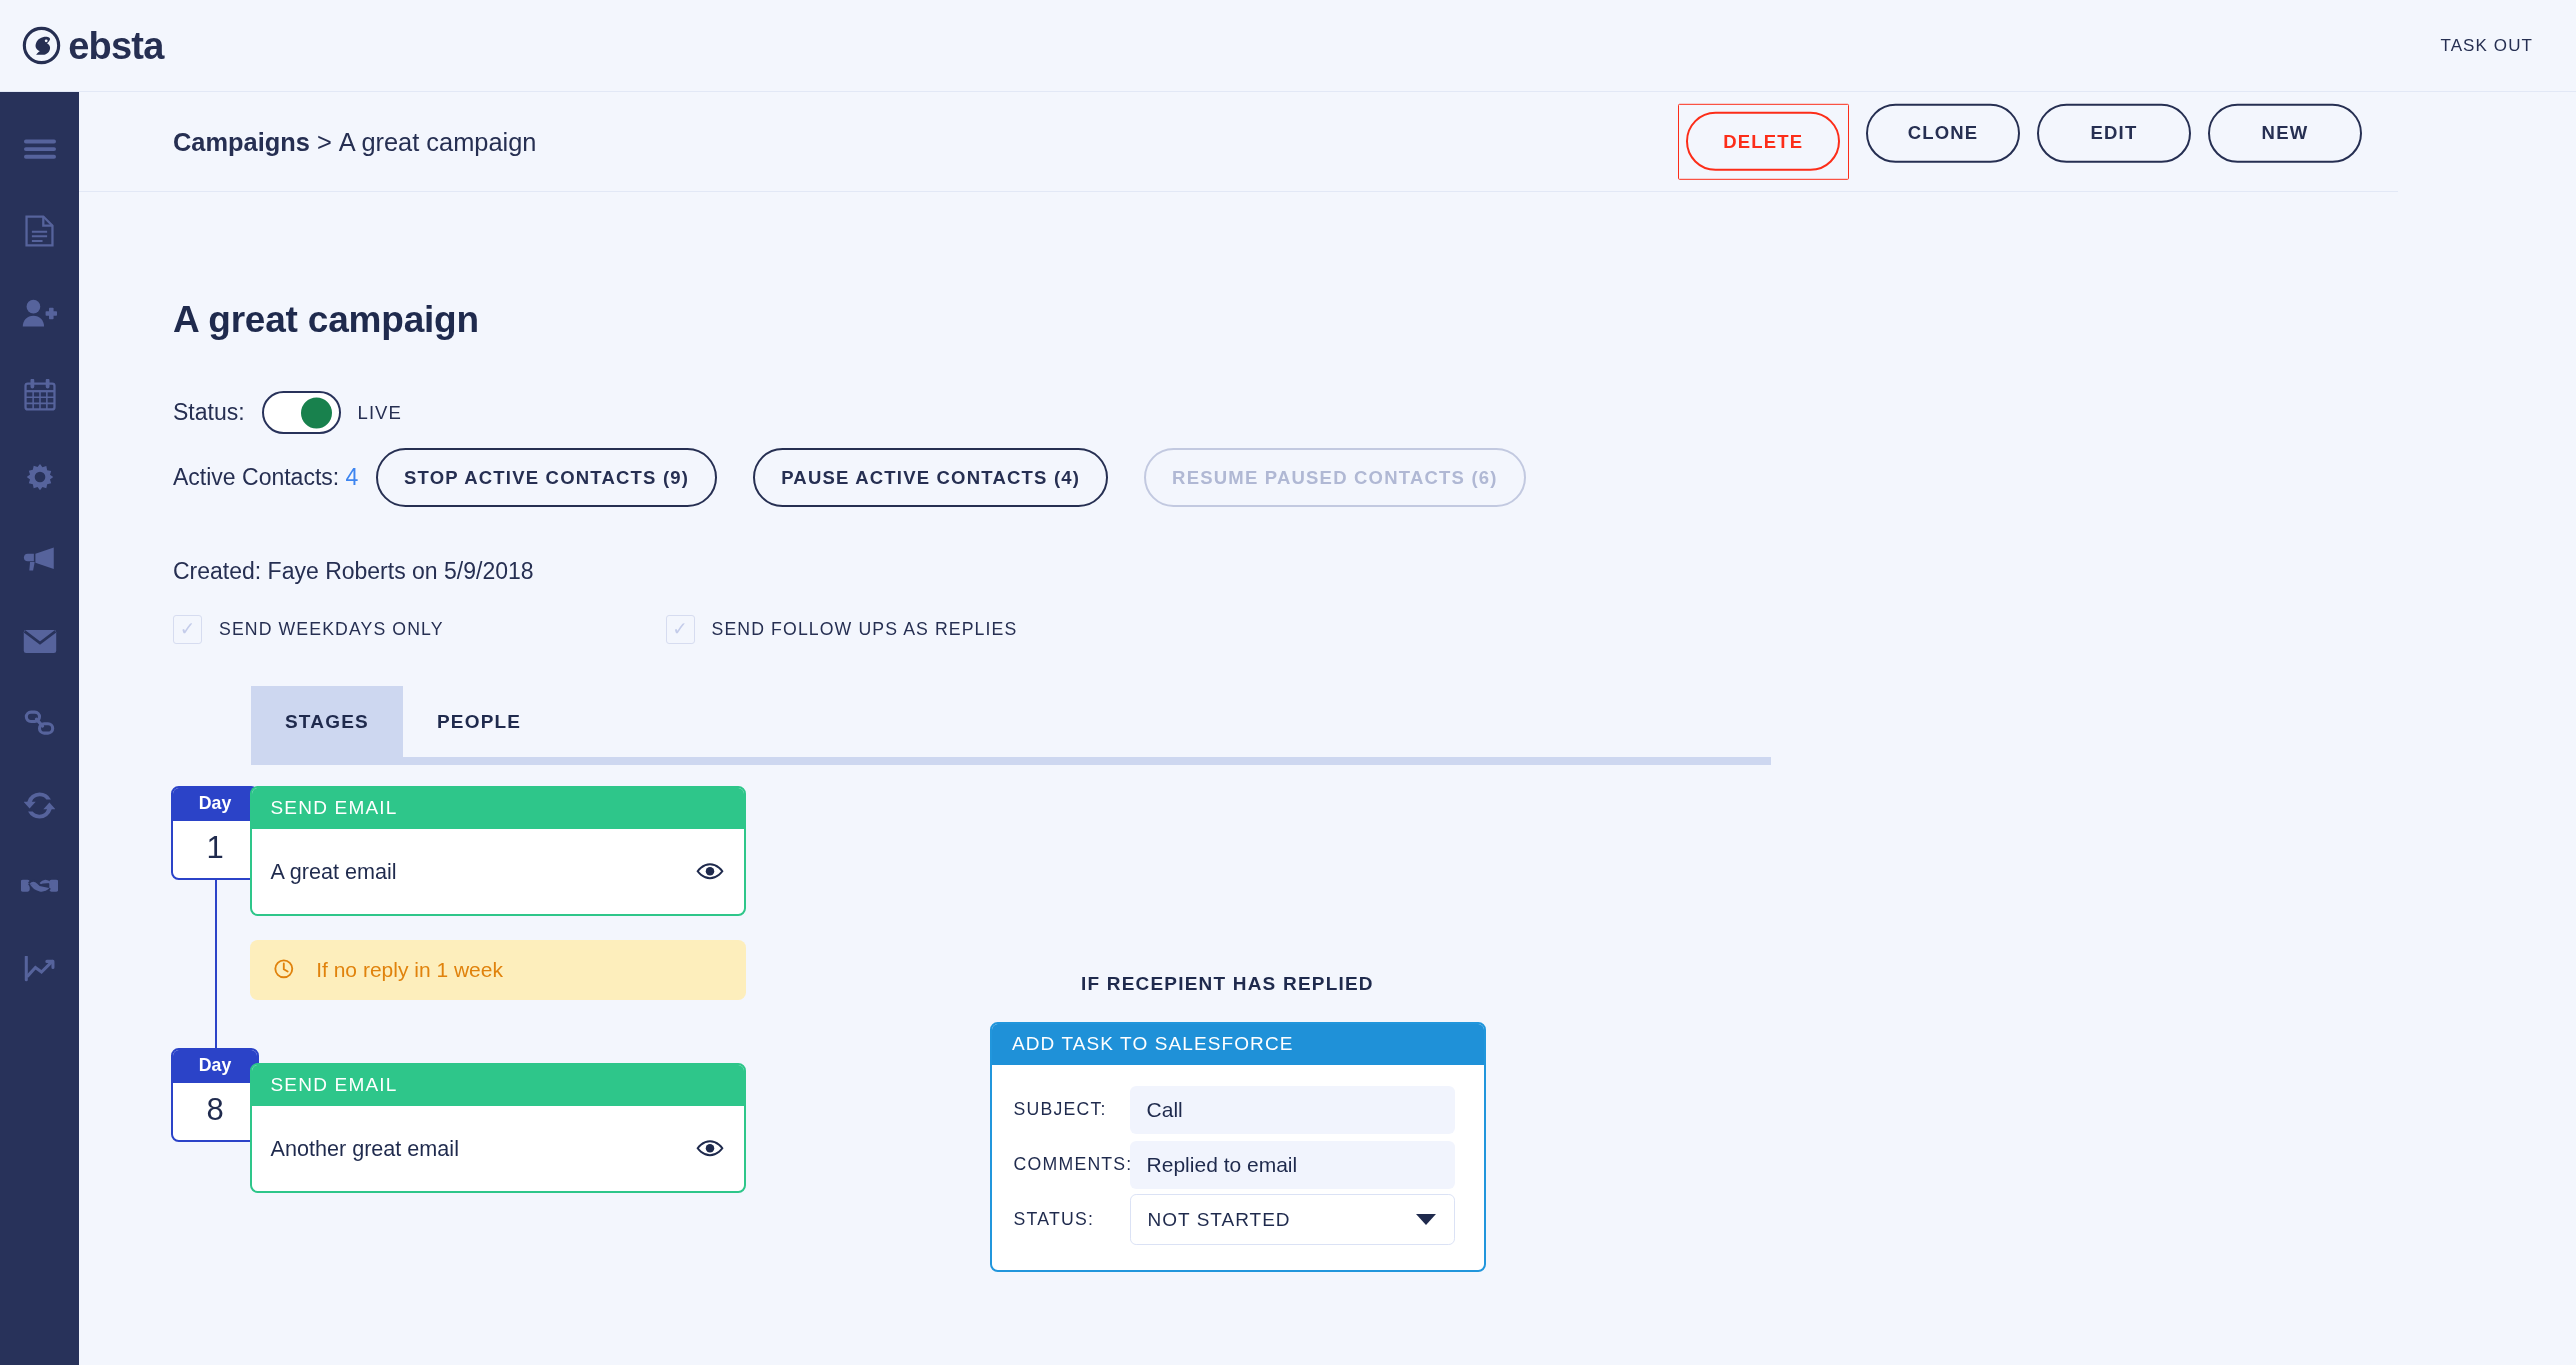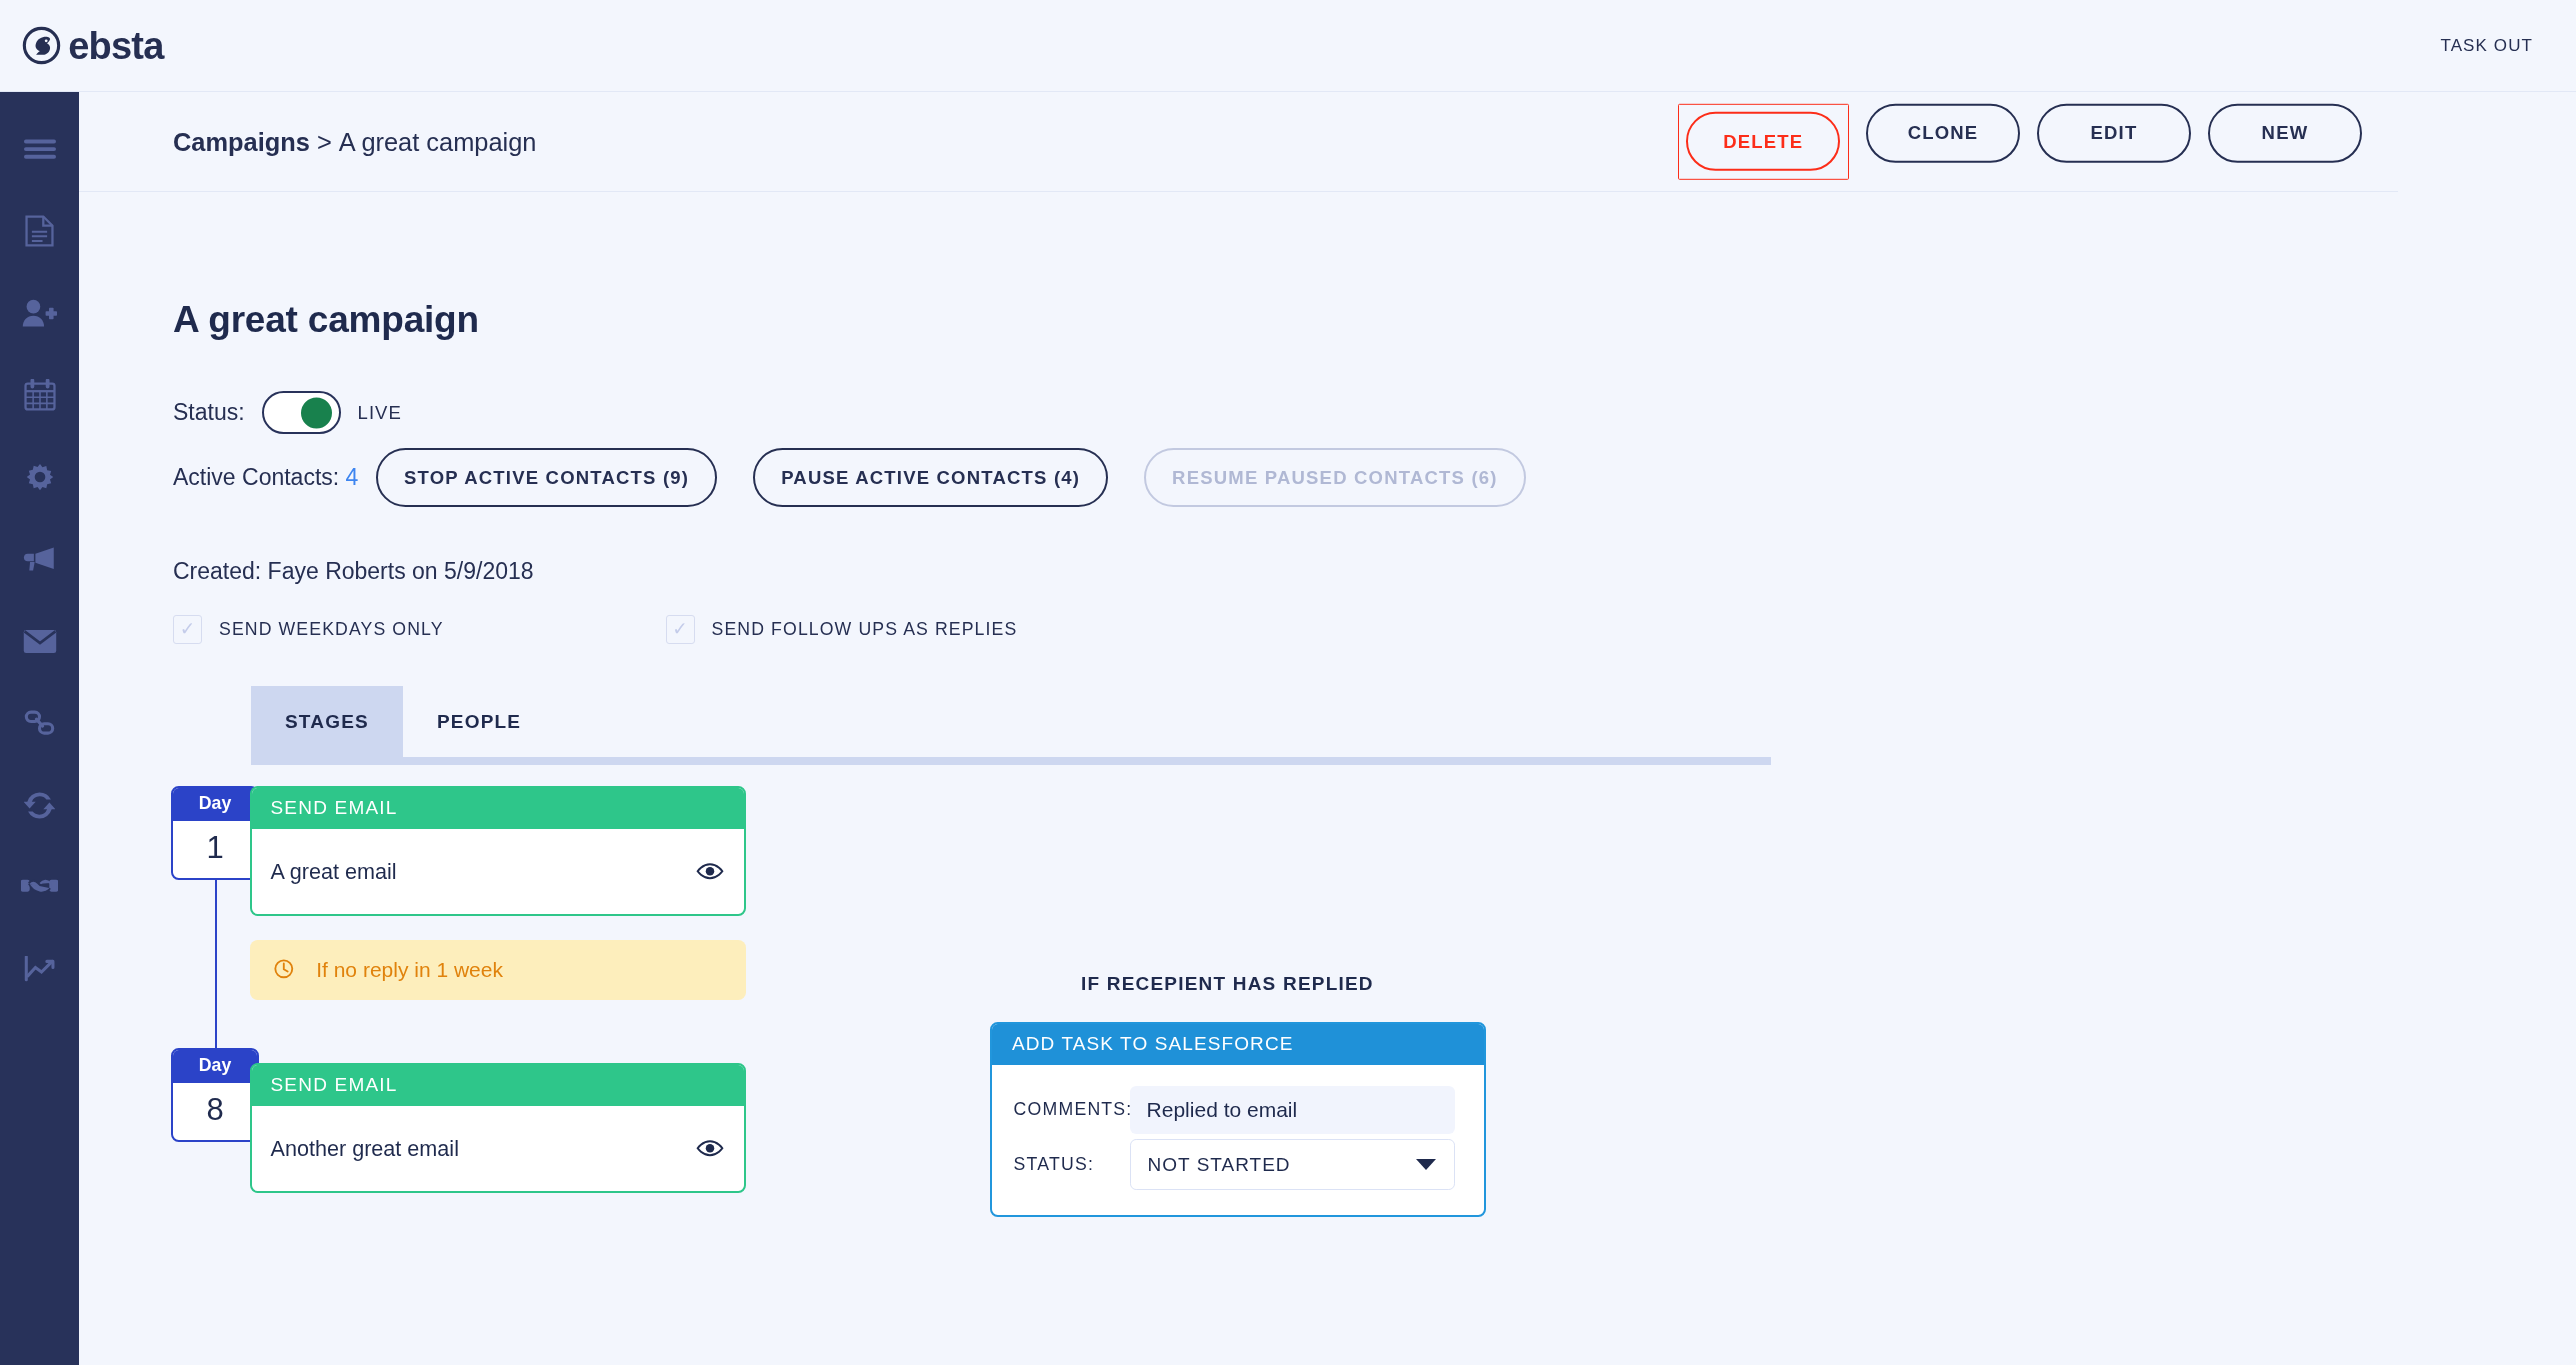--- a/index.html
+++ b/index.html
@@ -396,20 +396,24 @@
             <circle cx="18" cy="12" r="5.5" fill="#1f2a4d" stroke="none"></circle>
           </svg>
         </span>
       </div>
     </div>
 
     <div class="branch-label" style="left:1002px; top:187px;">IF RECEPIENT HAS REPLIED</div>
     <div class="sfcard" style="left:911px; top:236px; width:496px;">
       <div class="sfhead">ADD TASK TO SALESFORCE</div>
       <div class="sfbody">
+        <div class="sfrow">
+          <span class="sflabel">SUBJECT:</span>
+          <span class="sfval">Call</span>
+        </div>
         <div class="sfrow">
           <span class="sflabel">COMMENTS:</span>
           <span class="sfval">Replied to email</span>
         </div>
         <div class="sfrow">
           <span class="sflabel">STATUS:</span>
           <span class="sfselect">
             <span>NOT STARTED</span>
             <span class="caret"></span>
           </span>

